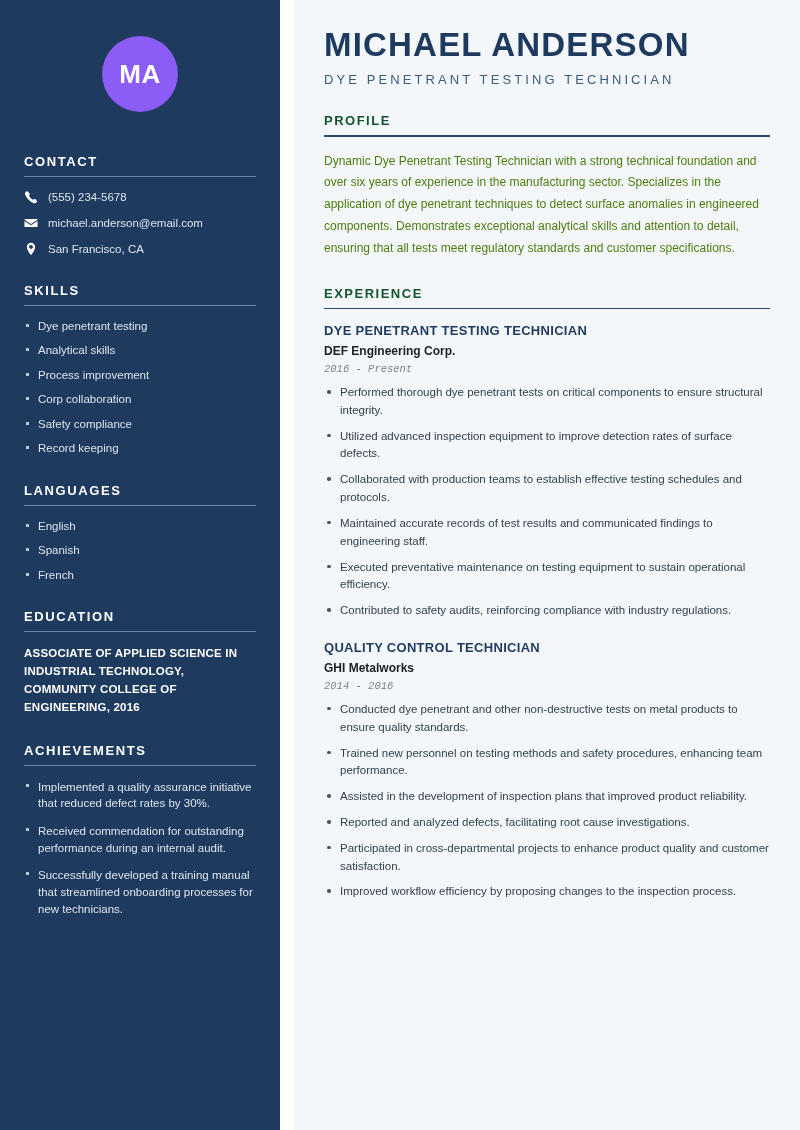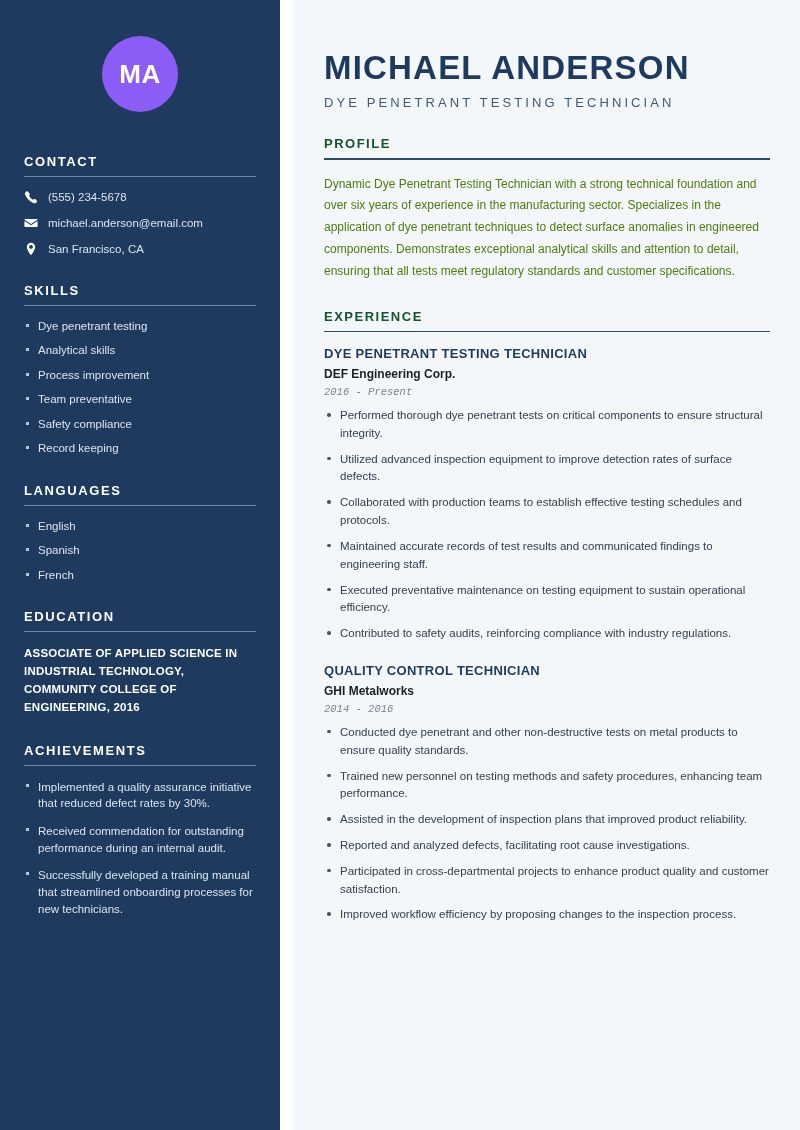--- a/index.html
+++ b/index.html
@@ -54,21 +54,21 @@
     font-size:11.5px; font-weight:bold; line-height:1.55;
     color:#ffffff; text-transform:uppercase; letter-spacing:0.2px;
   }
 
   
   .gap { width:14px; flex:0 0 14px; background:#ffffff; }
 
   
   .main {
     flex:1; background:#F4F7F9;
-    padding:50px 30px 30px 30px;
+    padding:27px 30px 30px 30px;
   }
   .name {
     font-size:33px; font-weight:bold; letter-spacing:1.2px;
     color:#1E3A5F; line-height:1.1; text-transform:uppercase;
   }
   .job-subtitle {
     margin-top:9px; font-size:13px; letter-spacing:3.1px;
     color:#3C5A7D; text-transform:uppercase;
   }
   .main-section { margin-top:26px; }
@@ -136,21 +136,21 @@
       </div>
     </section>
 
     <section class="side-section">
       <div class="side-heading">SKILLS</div>
       <div class="side-rule"></div>
       <ul class="side-list">
         <li>Dye penetrant testing</li>
         <li>Analytical skills</li>
         <li>Process improvement</li>
-        <li>Team preventative</li>
+        <li>Corp collaboration</li>
         <li>Safety compliance</li>
         <li>Record keeping</li>
       </ul>
     </section>
 
     <section class="side-section">
       <div class="side-heading">LANGUAGES</div>
       <div class="side-rule"></div>
       <ul class="side-list">
         <li>English</li>

